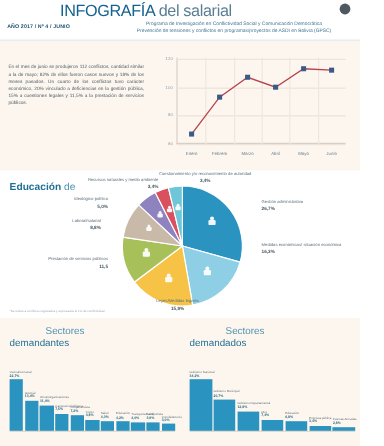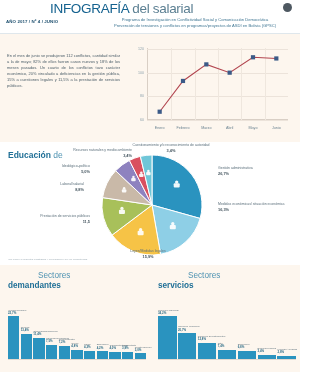--- a/index.html
+++ b/index.html
@@ -72,21 +72,21 @@
   .plabel { position: absolute; font-size: 3.5px; line-height: 1.32; color: #5b6f7b; }
   .plabel b { display: block; font-size: 3.9px; color: #44555f; }
   .footnote { position: absolute; left: 8px; bottom: 4px; font-size: 2.5px; color: #9aa9b2; }
 
   
   .bottom { position: relative; height: 107px; background: #fdf6ee; display: flex; }
   .bcol { position: relative; width: 50%; height: 100%; }
   .bcol-r { border-left: 0; }
   .bar-title { position: absolute; left: 8px; top: 6px; font-size: 8.2px; line-height: 1.2; color: #1f6f96; }
   .bar-title .n { font-weight: normal; color: #4f93b2; padding-left: 30px; }
-  .bar-title .b { font-weight: bold; }
+  .bar-title .b { font-weight: normal; }
   .barchart { position: absolute; left: 8px; right: 4px; top: 28px; bottom: 4px; }
   .baseline { position: absolute; left: 0; right: 0; bottom: 8px; height: 1px; background: #e3d9cf; }
   .bar { position: absolute; bottom: 9px; background: #2a93bf; }
   .bar-lab { position: absolute; font-size: 2.5px; line-height: 1.25; color: #5d707c; text-align: left; }
   .bar-lab b { display: block; font-size: 2.9px; color: #2a6b87; }
 </style>
 </head>
 <body>
 
 <div class="page">
@@ -237,21 +237,21 @@
           <div class="bar-lab" style="left: 101.382px; width: 23.2727px; bottom: 17.5px;"><span>Transporte/transportista</span><b>4,0%</b></div>
           <div class="bar" style="left: 114.055px; width: 11.2727px; height: 7.3125px; background: rgb(42, 147, 191);"></div>
           <div class="bar-lab" style="left: 114.055px; width: 23.2727px; bottom: 17.3125px;"><span>Fabril</span><b>3,9%</b></div>
           <div class="bar" style="left: 126.727px; width: 11.2727px; height: 5.625px; background: rgb(42, 147, 191);"></div>
           <div class="bar-lab" style="left: 126.727px; width: 23.2727px; bottom: 15.625px;"><span>Comité/Gremio</span><b>3,0%</b></div>
         </div>
     </div>
     <div class="bcol bcol-r">
       <div class="bar-title">
         <span class="n">Sectores</span><br>
-        <span class="b">servicios</span>
+        <span class="b">demandados</span>
       </div>
       <div class="barchart" id="bars-right">
         <div class="baseline"></div>
       <div class="bar" style="left: 0px; width: 18.5143px; height: 42.75px; background: rgb(42, 147, 191);"></div>
           <div class="bar-lab" style="left: 0px; width: 30.5143px; bottom: 52.75px;"><span>Gobierno Nacional</span><b>34,2%</b></div>
           <div class="bar" style="left: 19.9143px; width: 18.5143px; height: 25.875px; background: rgb(42, 147, 191);"></div>
           <div class="bar-lab" style="left: 19.9143px; width: 30.5143px; bottom: 35.875px;"><span>Gobierno Municipal</span><b>20,7%</b></div>
           <div class="bar" style="left: 39.8286px; width: 18.5143px; height: 16px; background: rgb(42, 147, 191);"></div>
           <div class="bar-lab" style="left: 39.8286px; width: 30.5143px; bottom: 26px;"><span>Gobierno Departamental</span><b>12,8%</b></div>
           <div class="bar" style="left: 59.7429px; width: 18.5143px; height: 9.25px; background: rgb(42, 147, 191);"></div>

